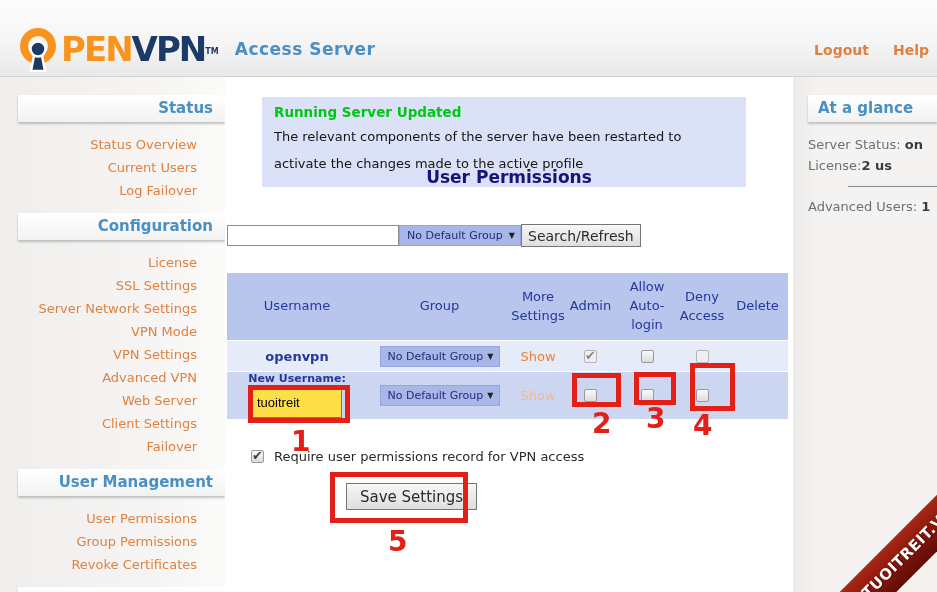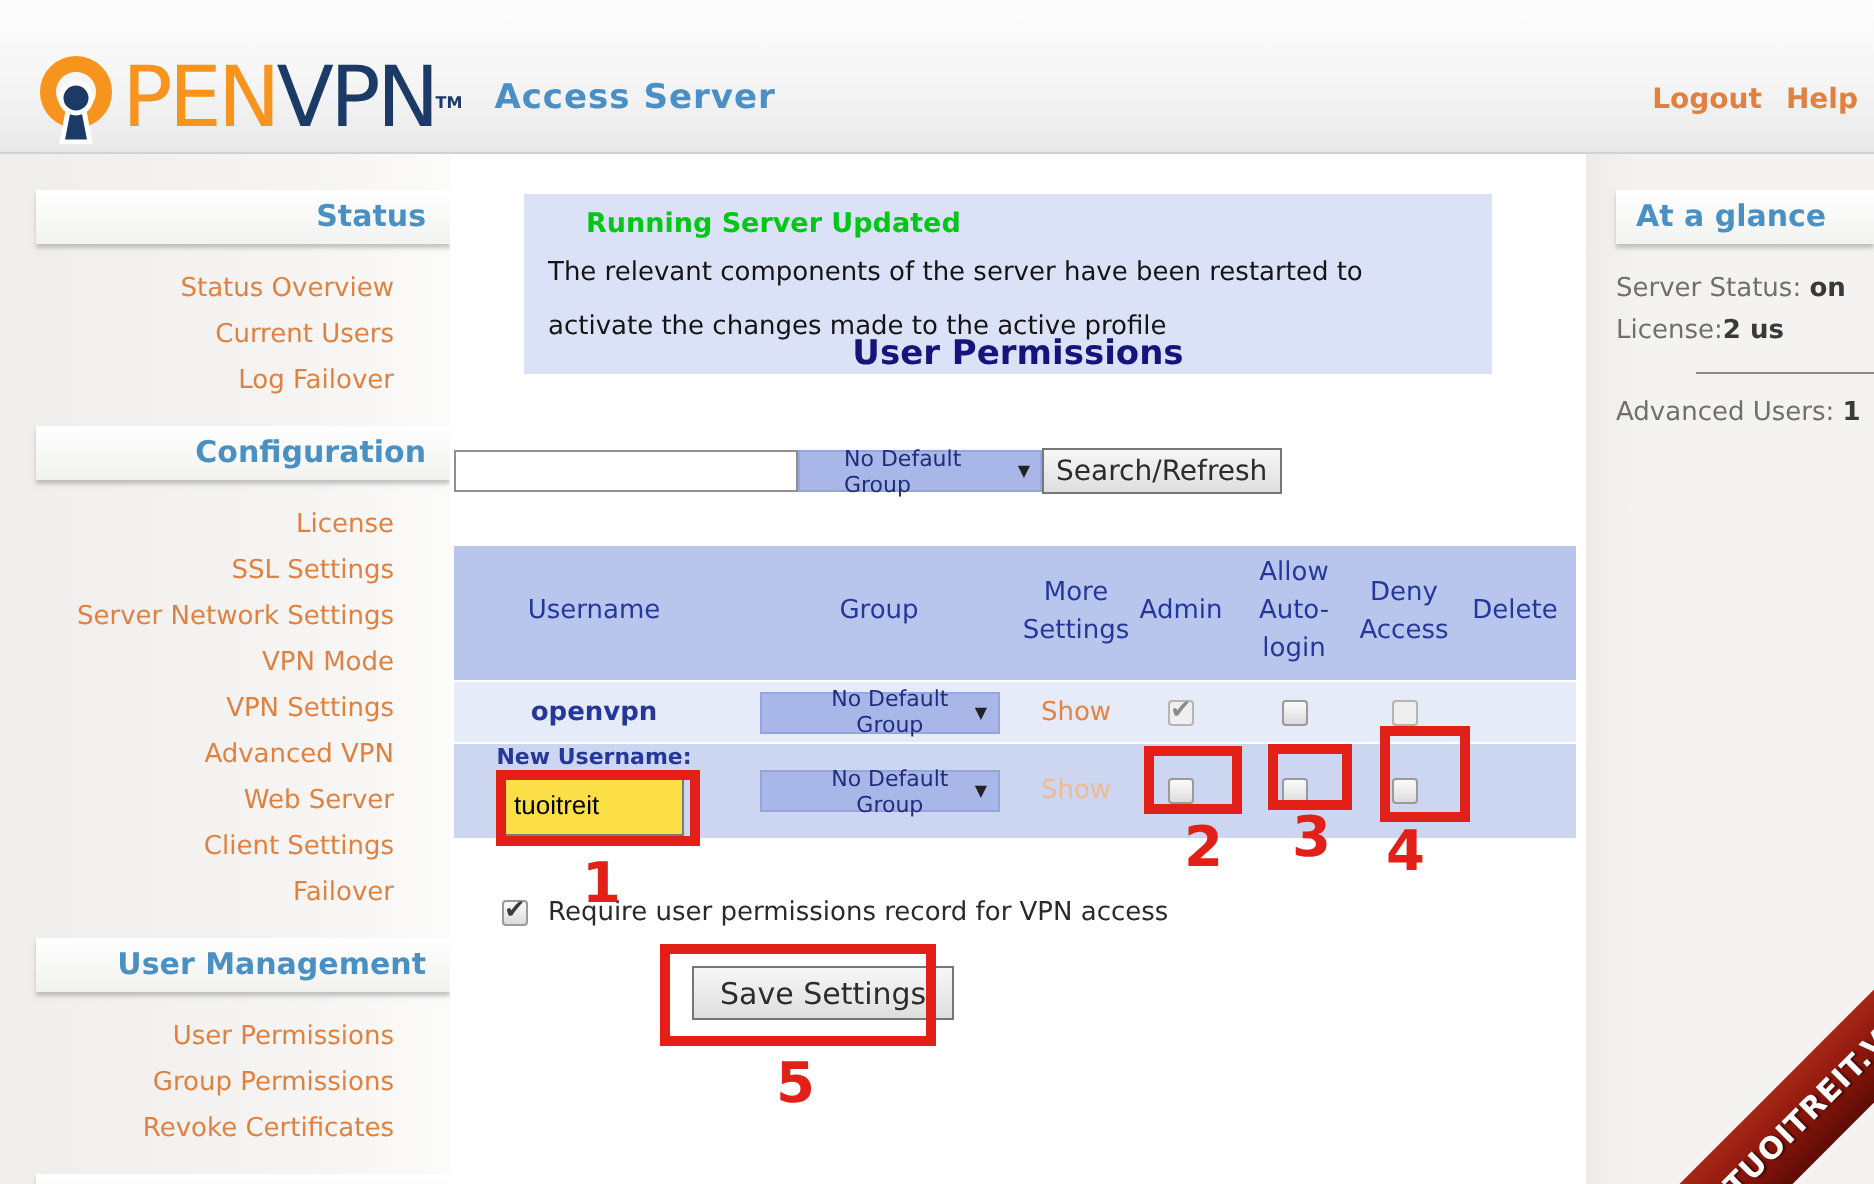--- a/index.html
+++ b/index.html
@@ -5,26 +5,26 @@
   * { margin:0; padding:0; box-sizing:border-box; }
   html,body { width:937px; height:592px; }
   body { font-family:"DejaVu Sans","Liberation Sans",sans-serif; background:#fff; }
   #page { position:relative; width:937px; height:592px; overflow:hidden; background:#fff; }
 
   
   #topbar { position:absolute; left:0; top:0; width:937px; height:77px;
     background:linear-gradient(180deg,#fdfdfd 0%,#f5f5f5 55%,#e9e9e9 100%);
     border-bottom:1px solid #d2d2d2; }
   .logo-wrap { position:absolute; left:16px; top:26px; display:flex; align-items:center; }
-  .logo-text { font-size:42px; font-weight:normal; letter-spacing:-2px; line-height:1;text-align:right; }
+  .logo-text { font-size:34px; font-weight:bold; letter-spacing:-2px; line-height:1;text-align:right; }
   .logo-pen { color:#f7941d; }
   .logo-vpn { color:#1b3a66; }
   .logo-tm { font-size:8px; font-weight:bold; color:#1b3a66; vertical-align:top; position:relative; top:2px; letter-spacing:0; }
   .logo-sub { margin-left:16px; color:#4a8fc5; font-size:17px; font-weight:bold; letter-spacing:0.5px; }
-  .top-links { position:absolute; right:8px; top:42px; display:flex; gap:12px; }
+  .top-links { position:absolute; right:8px; top:42px; display:flex; gap:24px; }
   .top-link { color:#e0813f; font-size:14px; font-weight:bold; cursor:pointer; }
 
   
   #sidebar { position:absolute; left:0; top:77px; width:225px; height:515px;
     background:linear-gradient(90deg,#efeeec 0%,#f6f5f4 70%,#fbfbfa 100%); padding-top:18px; }
   .nav-band { height:27px; line-height:27px; margin-left:18px; padding-right:12px;
     text-align:right; font-size:15px; font-weight:bold; color:#4a90c2;
     background:linear-gradient(180deg,#ffffff,#f2f2f1);
     box-shadow:0 2px 2px rgba(150,150,150,0.55); }
   .nav-items { margin:11px 0; }
@@ -37,30 +37,30 @@
   #glance .nav-band { margin-left:15px; margin-right:0; padding-left:10px; padding-right:0; text-align:left; }
   .glance-body { padding:12px 0 0 15px; font-size:13px; color:#6f6f6f; }
   .glance-row { line-height:21px; white-space:nowrap; }
   .glance-row b { color:#3a3a3a; }
   .glance-row.spread { display:flex; justify-content:flex-start; }
   .glance-hr { border:none; border-top:1px solid #8a8a8a; margin:10px 0 9px 40px; }
 
   
   #main { position:absolute; left:225px; top:77px; width:568px; height:515px; background:#fff; }
   .notice { position:absolute; left:37px; top:20px; width:484px; background:#dbe2f7; padding:7px 12px 10px; }
-  .notice-title { color:#00c614; font-size:13.5px; font-weight:bold; margin-bottom:4px;margin-left:19px; }
+  .notice-title { color:#00c614; font-size:13.5px; font-weight:bold; margin-bottom:4px; }
   .notice-body { color:#141414; font-size:13px; line-height:2.05; }
   .page-title { position:absolute; left:0; top:90px; width:100%; text-align:center;
     color:#14147c; font-size:17px; font-weight:bold; }
   .search-label { position:absolute; left:2px; top:129px; font-size:13px; color:#7a7a7a; }
   .search-row { position:absolute; left:2px; top:148px; display:flex; align-items:stretch; }
   .search-input { width:172px; height:21px; border:1px solid #8f8f8f; background:#fff; font-size:13px; padding:0 4px; }
   .dd { width:122px; height:21px; background:#a9b6e8; border:1px solid #96a5dd; color:#1f2d7a;
     font-size:11px; display:flex; align-items:center; justify-content:space-between;
-    padding:0 5px 0 22px; cursor:pointer; }
+    padding:0 5px 0 7px; cursor:pointer; }
   .dd-arrow { font-size:8px; color:#222; }
   .btn { border:1px solid #767676; background:linear-gradient(180deg,#f7f7f7,#dedede);
     color:#2c2c2c; font-size:14px; padding:0 6px; cursor:pointer;
     font-family:"DejaVu Sans","Liberation Sans",sans-serif; }
   .search-btn { height:23px; margin-top:-1px; }
 
   
   .ptable { position:absolute; left:2px; top:196px; width:561px; }
   .trow { display:flex; width:561px; margin-bottom:1px; }
   .tc { display:flex; align-items:center; justify-content:center; text-align:center; }

